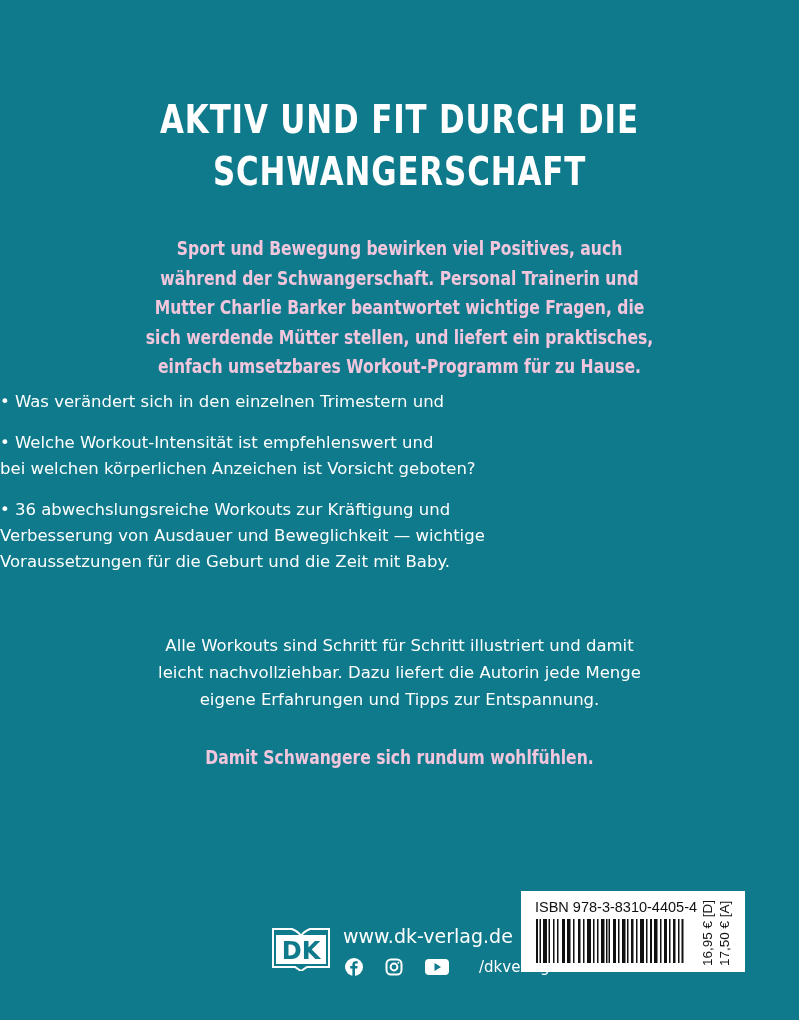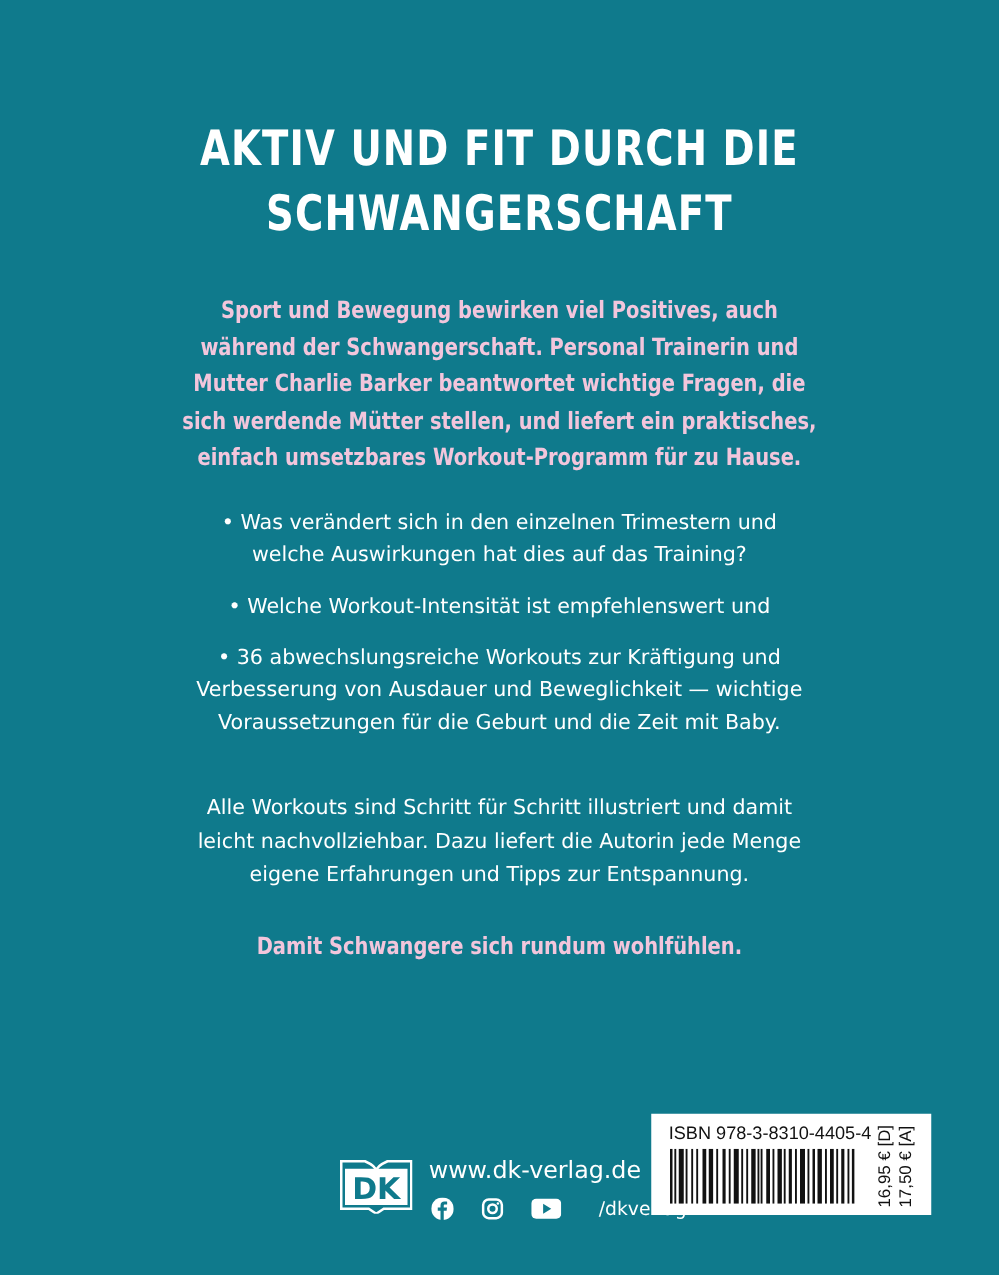--- a/index.html
+++ b/index.html
@@ -18,22 +18,22 @@
     }
     .title div { white-space: nowrap; }
     .intro {
       position: absolute; left: 0; top: 234px; width: 799px;
       text-align: center; color: #f2c6dc;
       font-weight: bold; font-size: 19px; line-height: 29.5px;
       transform: scaleX(0.82); transform-origin: center;
     }
     .intro div { white-space: nowrap; }
     .bullets {
-      position: absolute; left: 0; top: 405px; width: 799px;
-      text-align: center; color: #ffffff;
+      position: absolute; left: 0; top: 389px; width: 799px;
+      color: #ffffff;
       font-size: 16.5px; line-height: 26px;
     }
     .bullet { margin-bottom: 15px; }
     .bullet div { white-space: nowrap; }
     .outro {
       position: absolute; left: 0; top: 632px; width: 799px;
       text-align: center; color: #ffffff;
       font-size: 16.5px; line-height: 27px;
     }
     .outro div { white-space: nowrap; text-align: center; }
@@ -92,24 +92,24 @@
   <div>Sport und Bewegung bewirken viel Positives, auch</div>
   <div>während der Schwangerschaft. Personal Trainerin und</div>
   <div>Mutter Charlie Barker beantwortet wichtige Fragen, die</div>
   <div>sich werdende Mütter stellen, und liefert ein praktisches,</div>
   <div>einfach umsetzbares Workout-Programm für zu Hause.</div>
 </div>
 
 <div class="bullets">
   <div class="bullet">
     <div>• Was verändert sich in den einzelnen Trimestern und</div>
-    <div>welche Auswirkungen hat dies auf das Training?</div>
   </div>
   <div class="bullet">
     <div>• Welche Workout-Intensität ist empfehlenswert und</div>
+    <div>bei welchen körperlichen Anzeichen ist Vorsicht geboten?</div>
   </div>
   <div class="bullet">
     <div>• 36 abwechslungsreiche Workouts zur Kräftigung und</div>
     <div>Verbesserung von Ausdauer und Beweglichkeit — wichtige</div>
     <div>Voraussetzungen für die Geburt und die Zeit mit Baby.</div>
   </div>
 </div>
 
 <div class="outro">
   <div>Alle Workouts sind Schritt für Schritt illustriert und damit</div>

